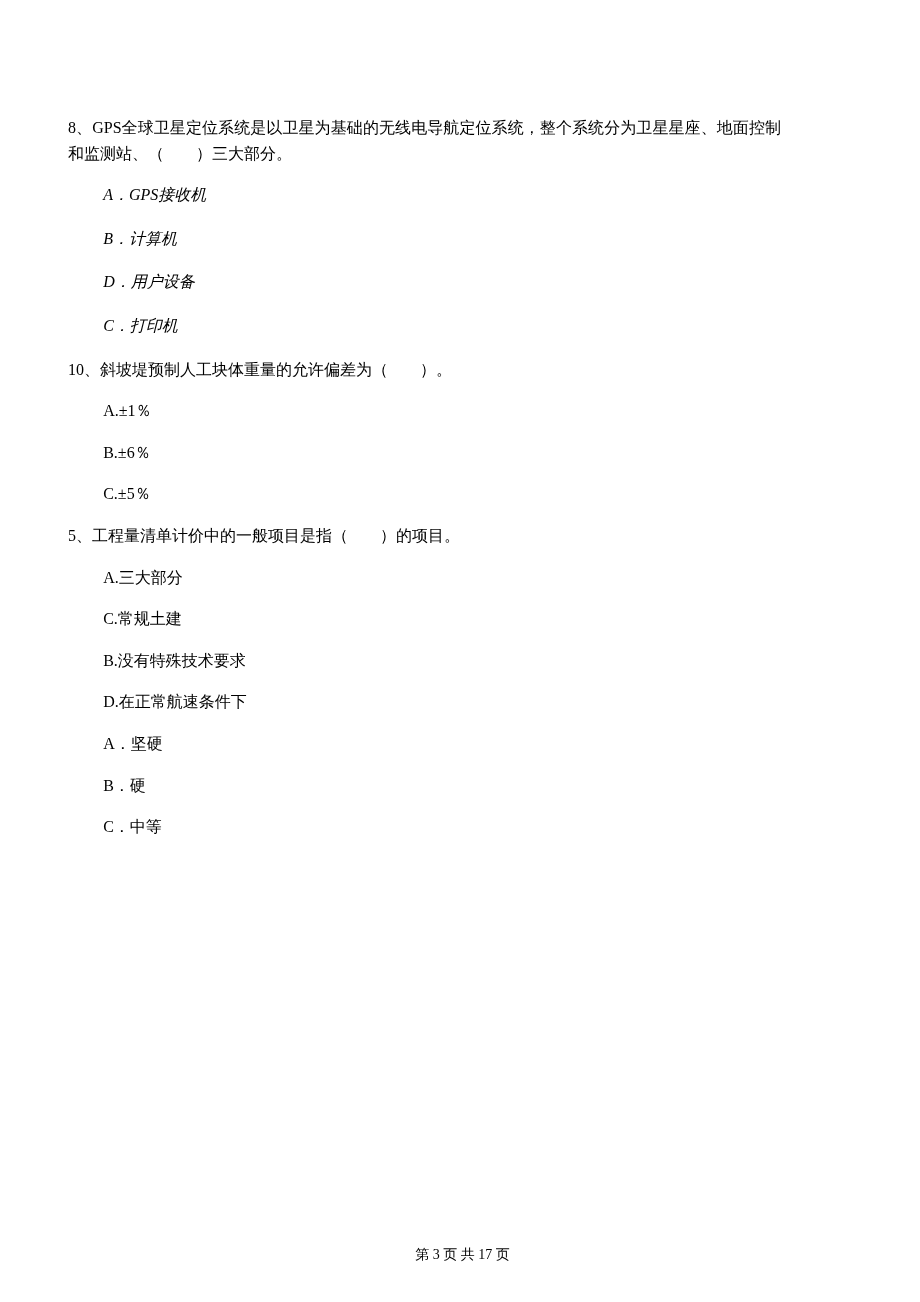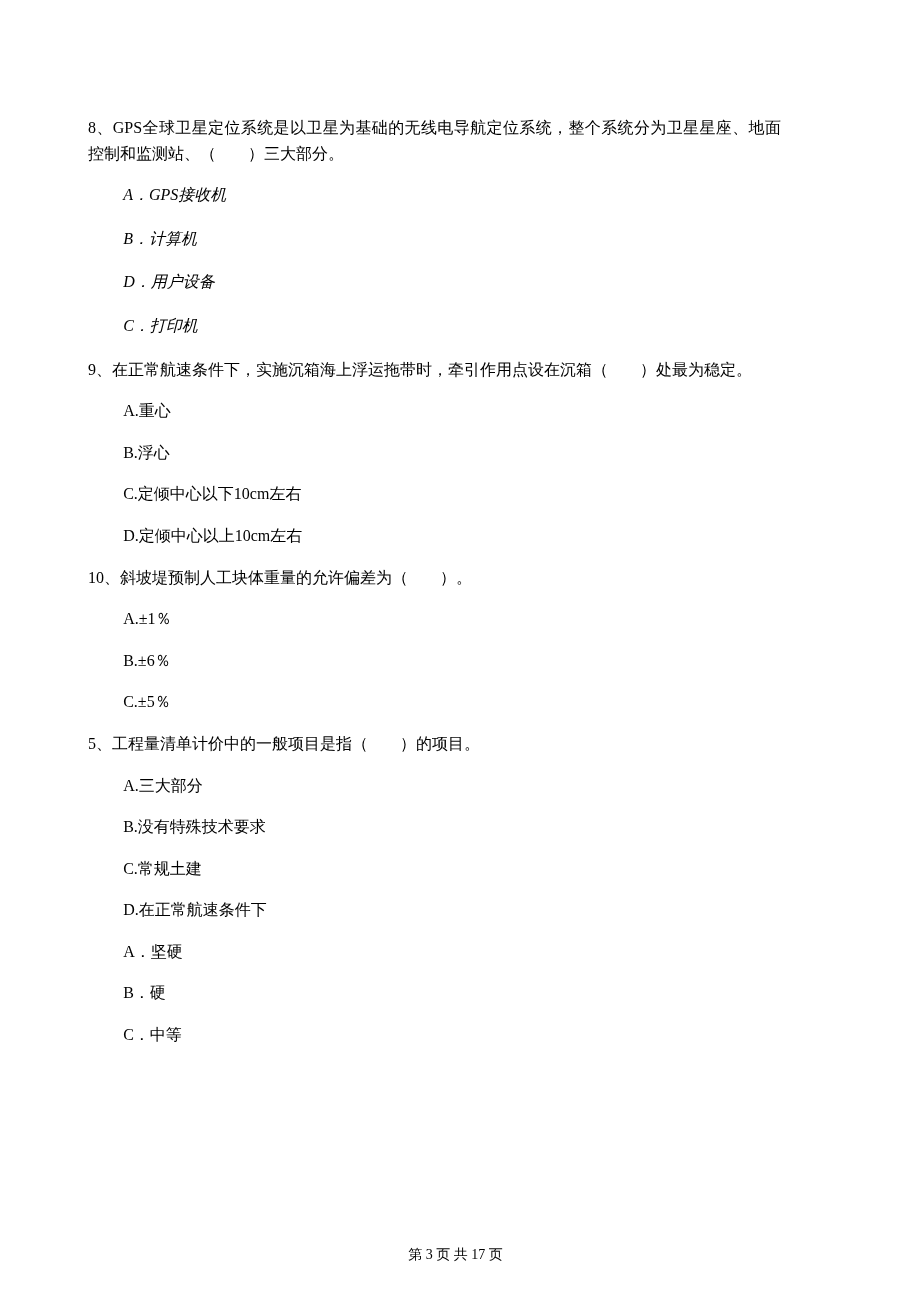--- a/index.html
+++ b/index.html
@@ -8,21 +8,21 @@
     background: #ffffff;
     font-family: "SimSun", "宋体", serif;
     font-size: 16px;
     color: #000000;
     line-height: 1.6;
   }
   .page {
     width: 901px;
     min-height: 1302px;
     box-sizing: border-box;
-    padding: 115px 120px 40px 88px;
+    padding: 115px 120px 40px 68px;
     position: relative;
   }
   .question {
     margin-bottom: 0;
   }
   .q-stem {
     margin: 0 0 16px 0;
     text-align: justify;
   }
   .option {
@@ -30,59 +30,52 @@
     padding-left: 2.2em;
   }
   .option-wide {
     margin: 0 0 18px 0;
     padding-left: 2.2em;
     font-style: italic;
   }
   .footer {
     position: absolute;
     bottom: 36px;
-    left: 5px;
+    left: 12px;
     width: 100%;
     text-align: center;
     font-size: 14px;
   }
 </style>
 </head>
 <body>
 
 <div class="page">
 
   <div class="question">
     <p class="q-stem"><span>8、</span><span>GPS全球卫星定位系统是以卫星为基础的无线电导航定位系统，整个系统分为卫星星座、地面控制和监测站、（　　）三大部分。</span></p>
     <p class="option-wide">A．GPS接收机</p>
     <p class="option-wide">B．计算机</p>
     <p class="option-wide">D．用户设备</p>
     <p class="option-wide">C．打印机</p>
   </div>
 
-  <div class="question">
-    <p class="q-stem"><span>9、</span><span>在正常航速条件下，实施沉箱海上浮运拖带时，牵引作用点设在沉箱（　　）处最为稳定。</span></p>
-    <p class="option">A.重心</p>
-    <p class="option">B.浮心</p>
-    <p class="option">C.定倾中心以下10cm左右</p>
-    <p class="option">D.定倾中心以上10cm左右</p>
-  </div>
 
   <div class="question">
     <p class="q-stem"><span>10、</span><span>斜坡堤预制人工块体重量的允许偏差为（　　）。</span></p>
     <p class="option">A.±1％</p>
     <p class="option">B.±6％</p>
     <p class="option">C.±5％</p>
   </div>
 
   <div class="question">
     <p class="q-stem"><span>5、</span><span>工程量清单计价中的一般项目是指（　　）的项目。</span></p>
     <p class="option">A.三大部分</p>
+    <p class="option">C.常规土建</p>
     <p class="option">B.没有特殊技术要求</p>
-    <p class="option">C.常规土建</p>
     <p class="option">D.在正常航速条件下</p>
   </div>
 
   <div class="question">
     <p class="option">A．坚硬</p>
     <p class="option">B．硬</p>
     <p class="option">C．中等</p>
   </div>
 
   <div class="footer">第 3 页 共 17 页</div>

